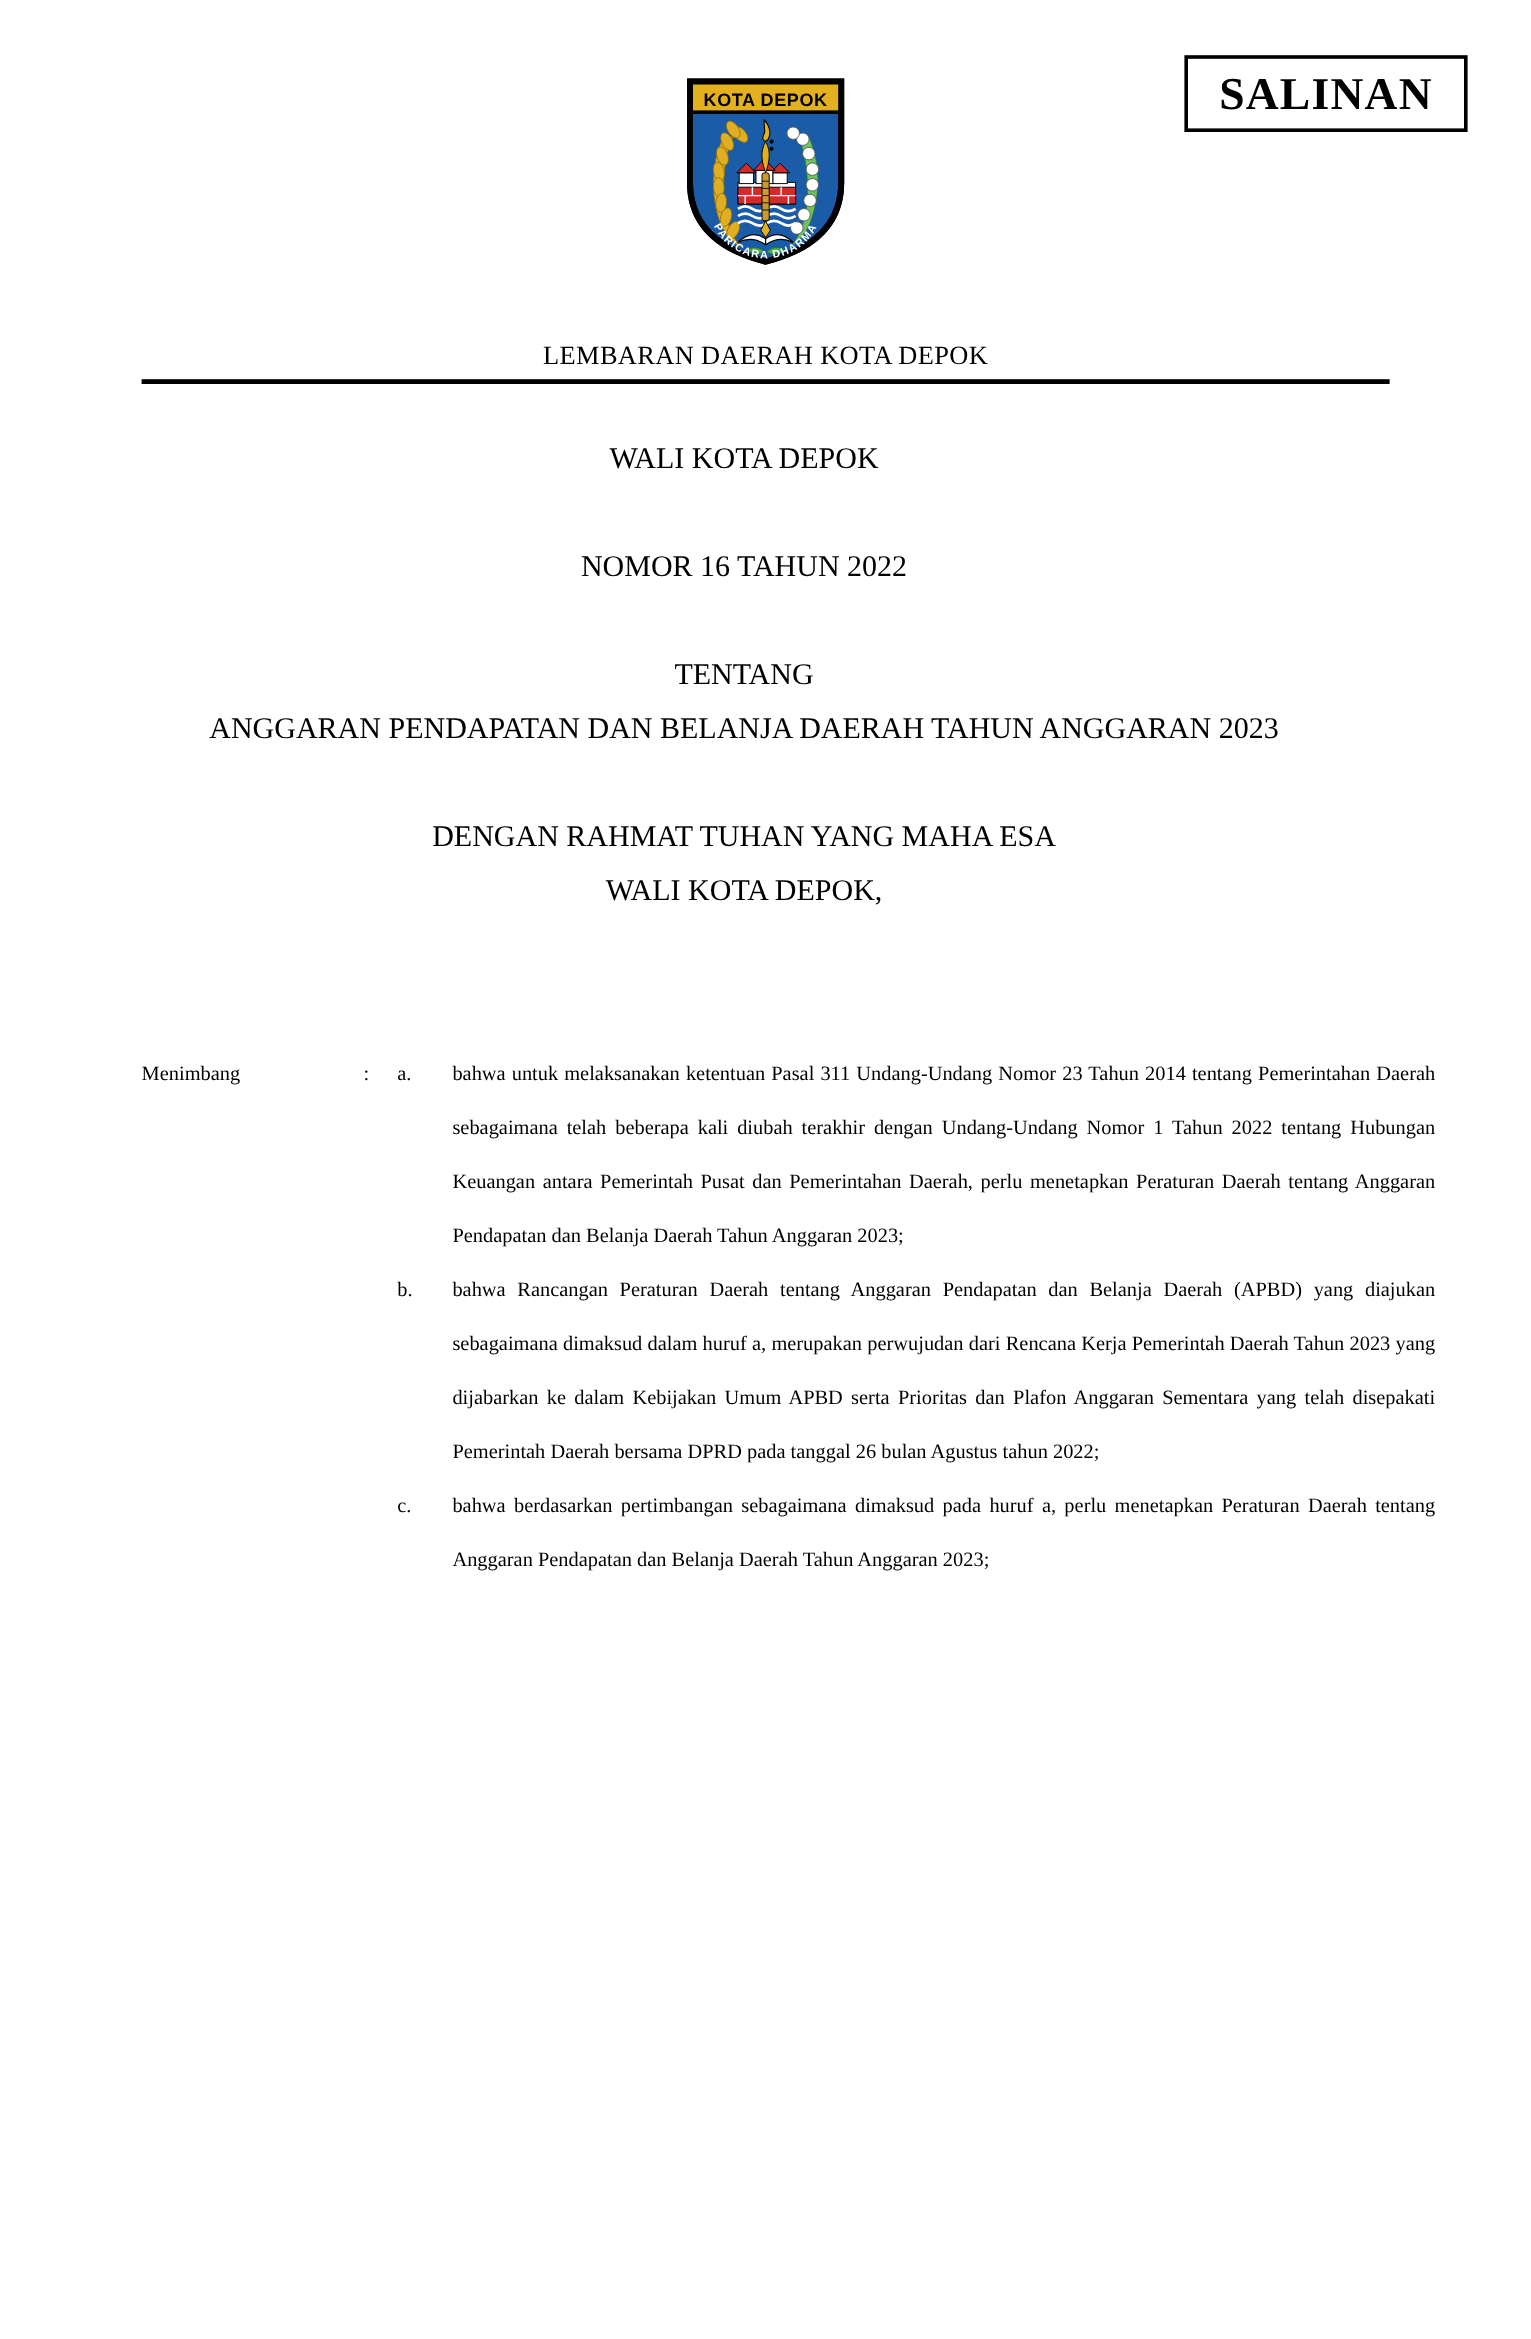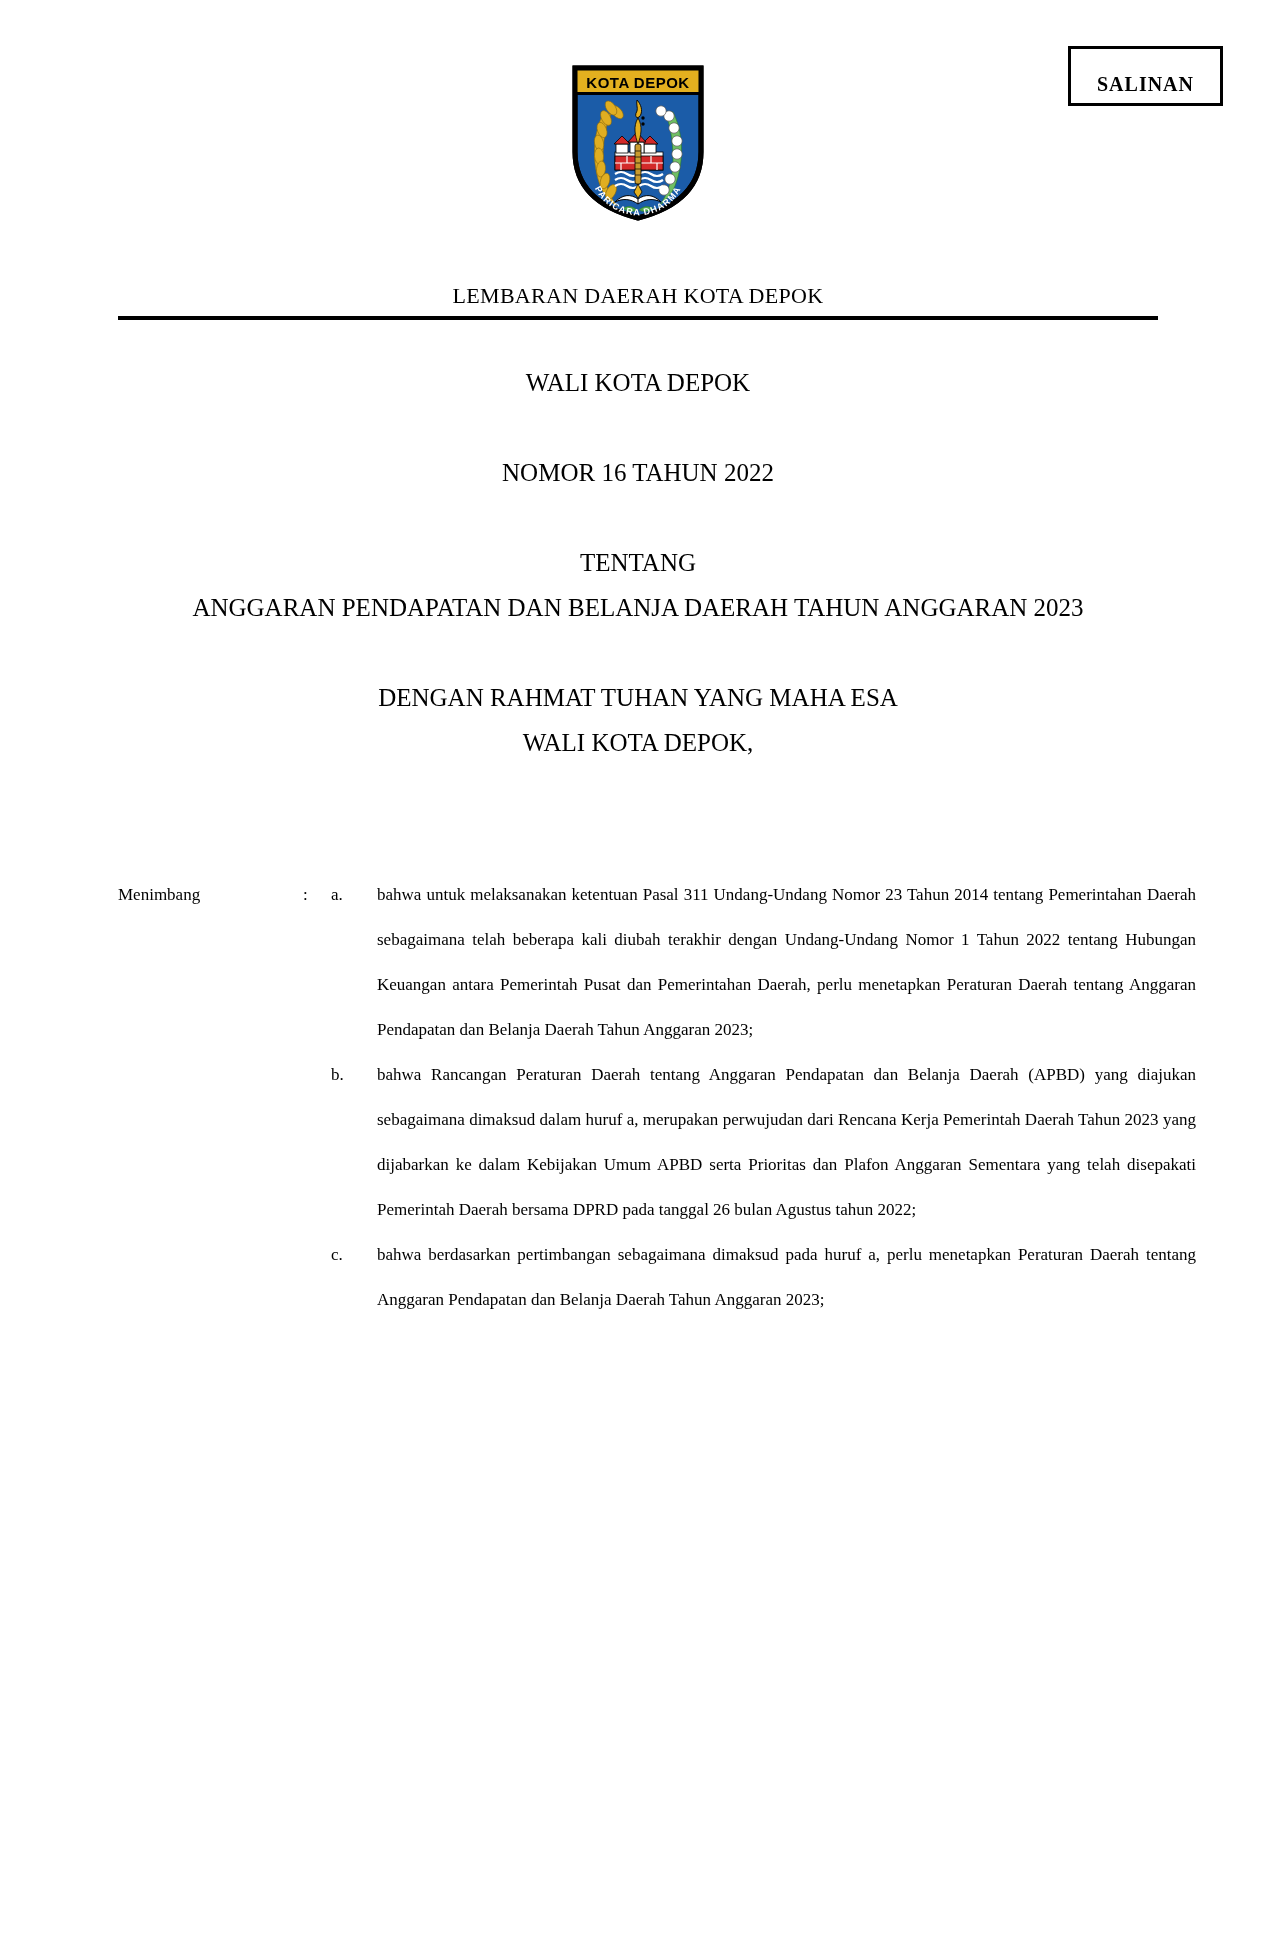--- a/index.html
+++ b/index.html
@@ -18,24 +18,24 @@
     color: #000000;
     overflow: hidden;
   }
 
   
   .salinan-box {
     position: absolute;
     top: 46px;
     right: 53px;
     border: 3px solid #000;
-    padding: 25px 26px 9px 26px;
+    padding: 11px 26px 9px 26px;
     font-family: "Liberation Serif", "DejaVu Serif", serif;
     font-weight: bold;
-    font-size: 20px;
+    font-size: 38px;
     letter-spacing: 1px;
     line-height: 1;
   }
 
   
   .emblem-wrap {
     position: absolute;
     top: 56px;
     left: 0;
     right: 0;
@@ -68,21 +68,21 @@
     height: 4px;
     background: #000;
     margin-top: 6px;
     width: 100%;
   }
 
   
   .titles {
     position: absolute;
     top: 360px;
-    left: 118px;
+    left: 100px;
     width: 1040px;
     text-align: center;
     font-size: 25px;
     line-height: 45px;
   }
   .title-gap-lg { height: 45px; }
   .title-gap-md { height: 45px; }
 
   
   .menimbang {

